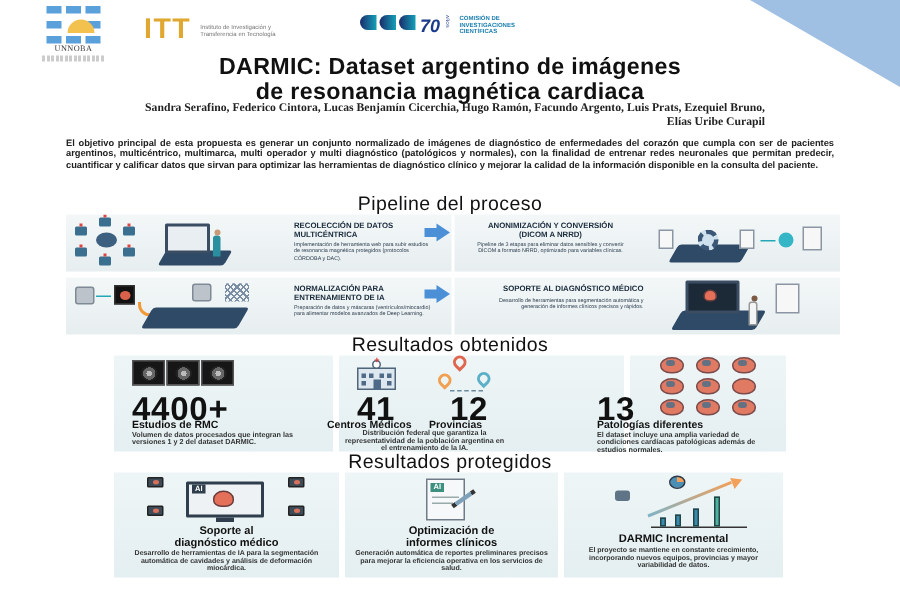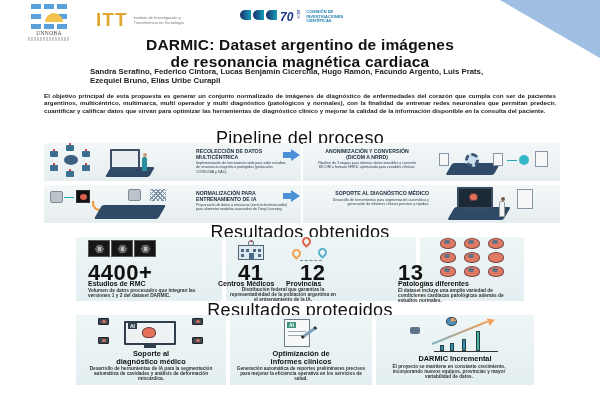--- a/index.html
+++ b/index.html
@@ -27,25 +27,25 @@
 
   .logo-cic { position: absolute; left: 240px; top: 10px; height: 22px; display: flex; align-items: flex-start; gap: 3px; }
   .cic-mark { display: flex; gap: 2px; }
   .cic-mark span { display: block; width: 11px; height: 10px; border-radius: 5px 0 0 5px; background: linear-gradient(90deg,#1b2b6b,#14a0b8); }
   .cic-70 { font-style: italic; font-weight: 700; font-size: 12px; color: #1b3a8b; }
   .cic-anos { font-size: 3px; color: #1b3a8b; writing-mode: vertical-rl; }
   .cic-desc { font-size: 4px; line-height: 4.6px; color: #1b7fb0; font-weight: 700; width: 60px; margin-left: 3px; }
 
   
   .title { position: absolute; left: 0; top: 36px; width: 600px; text-align: center; font-weight: 700; font-size: 15.5px; line-height: 17px; color: #111; letter-spacing: 0.2px; }
-  .authors { position: absolute; left: 90px; top: 67px; width: 420px; text-align: left; font-weight: 700; font-size: 7.8px; line-height: 9.4px; color: #222; }
+  .authors { position: absolute; left: 90px; top: 67px; width: 420px; text-align: right; font-weight: 700; font-size: 7.8px; line-height: 9.4px; color: #222; font-family: Liberation Serif, serif; }
 
   .abstract { position: absolute; left: 44px; top: 92px; width: 512px; text-align: justify; font-weight: 700; font-size: 6.2px; line-height: 7.4px; color: #222; }
 
-  .section-title { position: absolute; left: 0; width: 600px; text-align: center; font-size: 18px; color: #111; letter-spacing: 0.3px; }
+  .section-title { position: absolute; left: 0; width: 600px; text-align: center; font-size: 13px; color: #111; letter-spacing: 0.3px; }
 
   
   .pipe-row { position: absolute; left: 44px; width: 516px; height: 38px; display: flex; gap: 2px; }
   .pipe-card { position: relative; flex: 1; height: 38px; background: linear-gradient(180deg,#f3f7f8,#e7eef0); overflow: hidden; }
   .pipe-illus { position: absolute; top: 2px; height: 34px; }
   .pipe-text { position: absolute; top: 6px; width: 92px; }
   .pipe-head { font-weight: 700; font-size: 5.2px; line-height: 5.6px; color: #1a2b3c; }
   .pipe-desc { font-size: 3.6px; line-height: 4.2px; color: #2b3b4b; margin-top: 1px; }
   .pipe-arrow { position: absolute; width: 0; height: 0; border-top: 6px solid transparent; border-bottom: 6px solid transparent; border-left: 9px solid #4b8fd6; }
   .pipe-arrow::before { content: ""; position: absolute; left: -17px; top: -3px; width: 9px; height: 6px; background: #4b8fd6; }
@@ -309,21 +309,21 @@
     <div style="position:absolute;left:58px;top:20px;width:14px;height:1px;background:#9aa"></div>
     <div class="pencil" style="left:70px;top:16px"></div>
   </div>
   <div class="esp-title" style="top:35px">
     <div>Optimización de</div>
     <div>informes clínicos</div>
   </div>
   <div class="esp-desc" style="top:51px;left:4px;width:134px">Generación automática de reportes preliminares precisos para mejorar la eficiencia operativa en los servicios de salud.</div>
 </div>
 
-<div class="esp-panel" style="left:376px;width:158px">
+<div class="esp-panel" style="left:376px;width:146px">
   <div style="position:absolute;left:0;top:0;width:146px;height:40px">
     <div class="cyl" style="left:34px;top:12px"></div>
     <div class="pie" style="left:70px;top:2px"></div>
     <div style="position:absolute;left:58px;top:36px;width:64px;height:1px;background:#333"></div>
     <div class="bar" style="left:64px;top:30px;height:6px"></div>
     <div class="bar" style="left:74px;top:28px;height:8px"></div>
     <div class="bar" style="left:86px;top:24px;height:12px"></div>
     <div class="bar" style="left:100px;top:16px;height:20px;background:#4db3a0"></div>
     <div class="trend" style="left:56px;top:28px;width:60px;transform:rotate(-22deg)"></div>
     <div style="position:absolute;left:112px;top:2px;width:0;height:0;border-left:7px solid #f2a05a;border-top:4px solid transparent;border-bottom:4px solid transparent;transform:rotate(-22deg)"></div>

